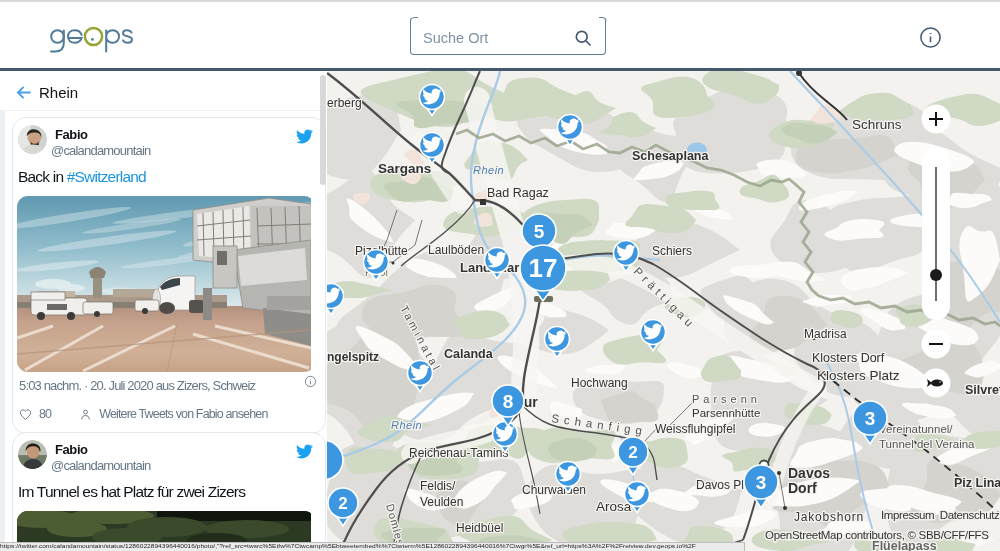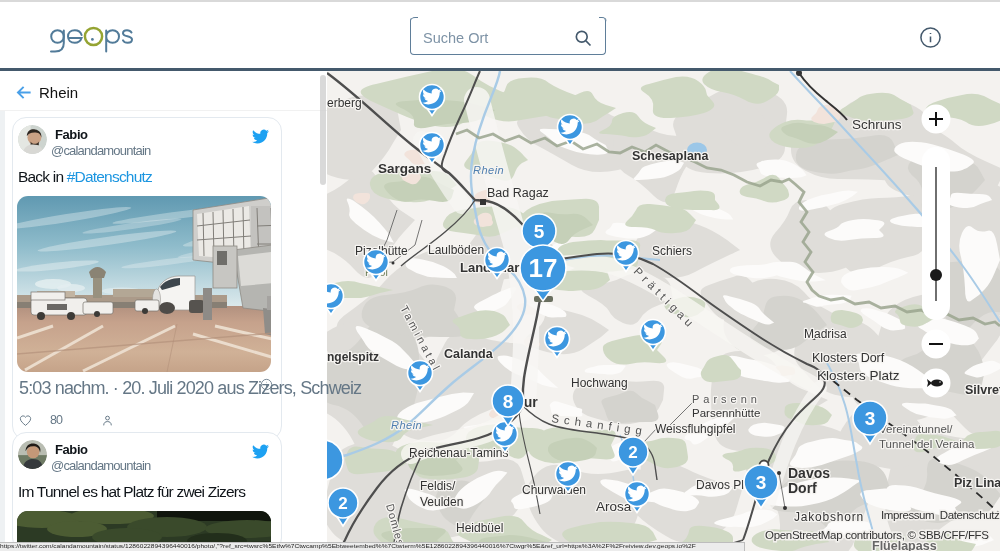--- a/index.html
+++ b/index.html
@@ -9,33 +9,33 @@
 #search:before { content:""; position:absolute; top:-1.5px; left:-1.5px; width:8px; height:8px; border-top:1.5px solid #5f7e99; border-top-left-radius:5px; }
 #search:after { content:""; position:absolute; top:-1.5px; right:-1.5px; width:8px; height:8px; border-top:1.5px solid #5f7e99; border-top-right-radius:5px; }
 #search .ph { position:absolute; left:12px; top:12px; font-size:14.5px; color:#7e93a6; }
 #search .mag { position:absolute; right:12px; top:10px; }
 #infoicon { position:absolute; right:58px; top:24px; }
 #sidebar { position:absolute; top:71px; left:0; width:327px; height:480px; background:#fff; z-index:20; }
 #sidebar .lstrip { position:absolute; left:0; top:40px; width:5px; height:440px; background:#eef1f3; }
 #tweetbar { height:40px; position:relative; border-bottom:1px solid #f1f1f1; }
 #tweetbar .back { position:absolute; left:14px; top:11px; }
 #tweetbar .t { position:absolute; left:39px; top:13px; font-size:15px; color:#111; }
-.card { position:absolute; left:12px; width:270px; background:#fff; border:1px solid #e3e9ef; border-radius:14px; }
+.card { position:absolute; left:12px; width:314px; background:#fff; border:1px solid #e3e9ef; border-radius:14px; }
 .chead { position:relative; height:50px; }
 .chead .av { position:absolute; left:5px; top:7px; width:29px; height:29px; border-radius:50%; overflow:hidden; }
 .chead .av svg { width:29px; height:29px; }
 .chead .nm { position:absolute; left:42px; top:9px; font-size:13px; letter-spacing:-0.4px; font-weight:bold; color:#0f1419; }
 .chead .hd { position:absolute; left:38px; top:25px; font-size:13px; letter-spacing:-0.8px; color:#657786; }
 .chead .tw { position:absolute; right:12px; top:10px; }
 .ctext { padding:0 5px 0 5px; font-size:15.5px; letter-spacing:-0.8px; color:#0f1419; white-space:nowrap; }
 .ctext a { color:#1b95e0; text-decoration:none; }
 .cimg { margin:10px 10px 0 4px; border-radius:11px; overflow:hidden; line-height:0; }
-.cmeta { padding:6px 5px 0 6px; font-size:18px; letter-spacing:-0.85px; color:#657786; position:relative; white-space:nowrap; }
+.cmeta { padding:6px 5px 0 6px; font-size:13px; letter-spacing:-0.85px; color:#657786; position:relative; white-space:nowrap; }
 .cmeta .i { position:absolute; right:8px; top:3px; }
-.cacts { padding:14px 5px 12px 6px; font-size:12.5px; letter-spacing:-0.85px; color:#657786; display:flex; align-items:center; gap:18px; white-space:nowrap; }
+.cacts { padding:14px 5px 12px 6px; font-size:12.5px; letter-spacing:-0.85px; color:#657786; display:flex; align-items:center; gap:7px; white-space:nowrap; }
 .cacts .n { margin-right:21px; }
 #scroll { position:absolute; right:1px; top:4px; width:6px; height:110px; background:#cfcfcf; border-radius:3px; opacity:0.8; }
 #mapwrap { position:absolute; left:327px; top:70px; width:596px; height:481px; z-index:5; }
 #statusbar { position:absolute; left:0; bottom:0; width:745px; height:9px; background:#ececec; border:1px solid #bdbdbd; border-left:none; border-bottom:none; z-index:40; overflow:hidden; }
 #statusbar span { display:block; width:1400px; font-size:9px; color:#222; white-space:nowrap; transform:scale(0.735,0.68); transform-origin:0 0; }
 </style></head>
 <body>
 <div id="mapwrap"><svg id="map" width="673" height="481" viewBox="0 0 673 481" xmlns="http://www.w3.org/2000/svg" font-family="'Liberation Sans',sans-serif">
 <rect width="673" height="481" fill="#f4f2ef"></rect>
 <path d="M88,150 Q88,150 76,163 Q65,175 54,197 Q44,218 27,199 Q10,180 -14,176 Q-38,171 -33,152 Q-27,132 -8,127 Q10,121 26,106 Q42,90 51,110 Q59,129 73,140 Z" fill="#dfddd9"></path>
@@ -451,21 +451,21 @@
 <path d="M20,26 C22,31 31,31 33,26 L33,32 C30,35 23,35 20,32 Z" fill="#3a2f26"></path>
 <path d="M8,46 C8,35 16,31 24,31 C34,31 40,36 40,46 Z" fill="#d8d8d4"></path>
 </g>
 </svg></span>
       <span class="nm">Fabio</span>
       <span class="hd">@calandamountain</span>
       <span class="tw"><svg width="17" height="17" viewBox="0 0 24 24">
             <path d="M23.953 4.57a10 10 0 01-2.825.775 4.958 4.958 0 002.163-2.723c-.951.555-2.005.959-3.127 1.184a4.92 4.92 0 00-8.384 4.482C7.69 8.095 4.067 6.13 1.64 3.162a4.822 4.822 0 00-.666 2.475c0 1.71.87 3.213 2.188 4.096a4.904 4.904 0 01-2.228-.616v.06a4.923 4.923 0 003.946 4.827 4.996 4.996 0 01-2.212.085 4.936 4.936 0 004.604 3.417 9.867 9.867 0 01-6.102 2.105c-.39 0-.779-.023-1.17-.067a13.995 13.995 0 007.557 2.209c9.053 0 13.998-7.496 13.998-13.985 0-.21 0-.42-.015-.63A9.935 9.935 0 0024 4.59z" fill="#1da1f2"></path>
           </svg></span>
     </div>
-    <div class="ctext">Back in <a>#Datenschutz</a></div>
+    <div class="ctext">Back in <a>#Switzerland</a></div>
     <div class="cimg"><svg width="294" height="176" viewBox="0 0 294 176" preserveAspectRatio="none" xmlns="http://www.w3.org/2000/svg">
 <defs>
 <linearGradient id="sky" x1="0" y1="0" x2="0" y2="1">
 <stop offset="0" stop-color="#6099b1"></stop>
               <stop offset="0.45" stop-color="#8fbccb"></stop>
               <stop offset="0.8" stop-color="#c2dae1"></stop>
               <stop offset="1" stop-color="#ddeaec"></stop>
 </linearGradient>
 <linearGradient id="gnd" x1="0" y1="0" x2="0" y2="1">
 <stop offset="0" stop-color="#b2917f"></stop>
@@ -549,20 +549,21 @@
           </svg></span></div>
     <div class="cacts">
         <svg width="13" height="13" viewBox="0 0 24 24" fill="none" stroke="#657786" stroke-width="1.8">
           <path d="M12 21C8 17.5 2.5 13.5 2.5 8.5 2.5 5.5 5 3.5 7.5 3.5 9.5 3.5 11 4.5 12 6 13 4.5 14.5 3.5 16.5 3.5 19 3.5 21.5 5.5 21.5 8.5 21.5 13.5 16 17.5 12 21Z"></path>
         </svg>
         <span class="n">80</span>
         <svg width="13" height="13" viewBox="0 0 24 24" fill="none" stroke="#657786" stroke-width="1.8">
           <circle cx="12" cy="7.5" r="3.5"></circle>
           <path d="M5,21 C5,16 8,14 12,14 C16,14 19,16 19,21"></path>
         </svg>
+        <span>Weitere Tweets von Fabio ansehen</span>
       </div>
   </div>
   <div class="card" style="top:361px; height:120px; overflow:hidden;">
     <div class="chead">
       <span class="av"><svg width="46" height="46" viewBox="0 0 46 46" xmlns="http://www.w3.org/2000/svg">
 <defs>
               <clipPath id="avc2">
                 <circle cx="23" cy="23" r="23"></circle>
               </clipPath>
             </defs>

